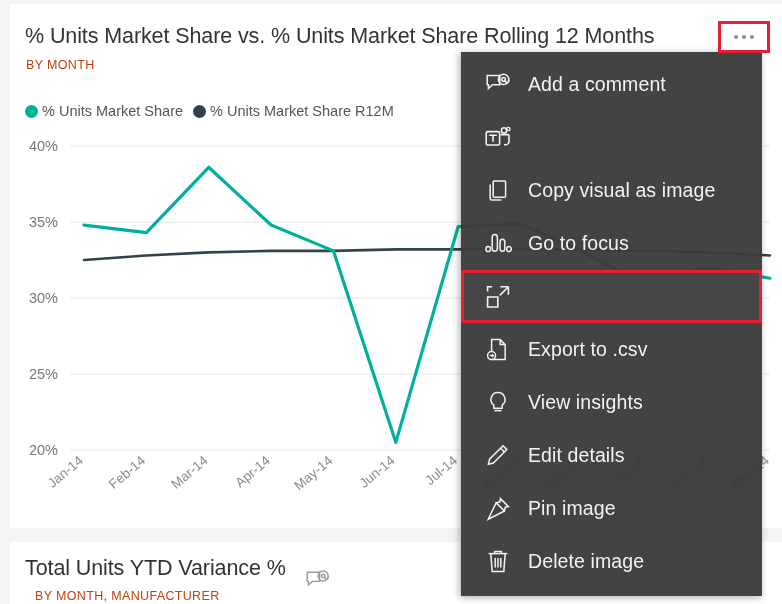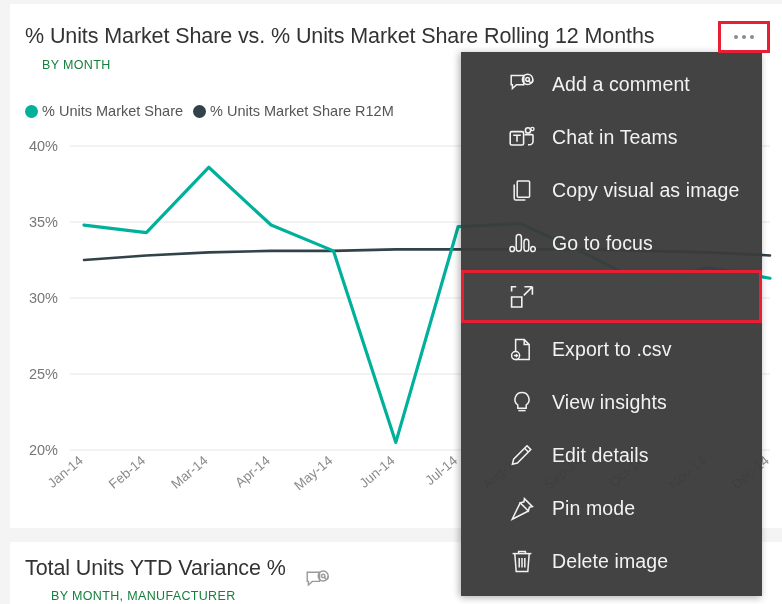--- a/index.html
+++ b/index.html
@@ -29,24 +29,24 @@
     position: absolute;
     left: 15px;
     font-size: 21.5px;
     font-weight: 400;
     color: #333333;
     letter-spacing: -0.1px;
     white-space: nowrap;
   }
   .tile-subtitle {
     position: absolute;
-    left: 32px;
+    left: 16px;
     font-size: 12.5px;
     font-weight: 400;
-    color: #15803d;
+    color: #c2410c;
     letter-spacing: 0.35px;
     white-space: nowrap;
   }
   #tile-1 .tile-title { top: 20px; }
   #tile-1 .tile-subtitle { top: 54px; }
   #tile-2 .tile-title { top: 14px; }
   #tile-2 .tile-subtitle { top: 47px; margin-left: 9px; }
 
   
   #more-button {
@@ -114,21 +114,21 @@
     background: rgba(59,59,59,0.955);
     box-shadow: -3px 0 7px rgba(0,0,0,0.17), 0 3px 7px rgba(0,0,0,0.17);
     z-index: 30;
     padding: 6px 0 8px 0;
   }
   .menu-item {
     position: relative;
     display: flex;
     align-items: center;
     height: 53px;
-    padding-left: 46px;
+    padding-left: 22px;
     cursor: pointer;
     color: #f2f2f2;
   }
   .menu-item .mi-icon {
     width: 30px; height: 26px;
     flex: 0 0 30px;
     display: flex; align-items: center; justify-content: center;
     margin-right: 15px;
   }
   .menu-item .mi-label {
@@ -246,21 +246,20 @@
     <div class="menu-item">
       <span class="mi-icon">
         <svg width="26" height="24" viewBox="0 0 26 24" fill="none">
           <rect x="1.2" y="5.6" width="13.4" height="13.4" rx="1.6" stroke="#f2f2f2" stroke-width="1.6"></rect>
           <path d="M4.2 9.2 h7.6 M8.0 9.2 v6.6" stroke="#f2f2f2" stroke-width="1.6"></path>
           <path d="M15.6 8.6 h7.4 a1 1 0 0 1 1 1 v5.6 a3.6 3.6 0 0 1 -3.6 3.6 h-1.4" stroke="#f2f2f2" stroke-width="1.6"></path>
           <circle cx="19.0" cy="4.4" r="2.6" stroke="#f2f2f2" stroke-width="1.6"></circle>
           <circle cx="23.4" cy="3.0" r="1.6" stroke="#f2f2f2" stroke-width="1.4"></circle>
         </svg>
       </span>
-      <span class="mi-label">Chat in Teams</span>
     </div>
 
     <div class="menu-item">
       <span class="mi-icon">
         <svg width="22" height="24" viewBox="0 0 22 24" fill="none" stroke="#f2f2f2" stroke-width="1.5">
           <rect x="6.2" y="2.0" width="12.4" height="16.2" rx="1"></rect>
           <path d="M3.2 5.4 v14.0 a1.6 1.6 0 0 0 1.6 1.6 h9.6"></path>
         </svg>
       </span>
       <span class="mi-label">Copy visual as image</span>
@@ -320,21 +319,21 @@
       <span class="mi-label">Edit details</span>
     </div>
 
     <div class="menu-item">
       <span class="mi-icon">
         <svg width="24" height="24" viewBox="0 0 24 24" fill="none" stroke="#f2f2f2" stroke-width="1.5">
           <path d="M14.4 1.6 l8.0 8.0 -3.0 0.6 -1.0 3.8 -8.2 -8.2 3.8 -1.0 z"></path>
           <path d="M10.2 5.8 l-8.0 16.4 16.2 -8.2"></path>
         </svg>
       </span>
-      <span class="mi-label">Pin mode</span>
+      <span class="mi-label">Pin image</span>
     </div>
 
     <div class="menu-item">
       <span class="mi-icon">
         <svg width="22" height="24" viewBox="0 0 22 24" fill="none" stroke="#f2f2f2" stroke-width="1.5">
           <path d="M1.6 3.6 h18.8"></path>
           <path d="M7.6 3.6 v-2.0 h6.8 v2.0"></path>
           <path d="M3.8 3.6 l1.4 18.0 h11.6 l1.4 -18.0"></path>
           <path d="M8.2 8.0 v9.6 M11.0 8.0 v9.6 M13.8 8.0 v9.6"></path>
         </svg>

